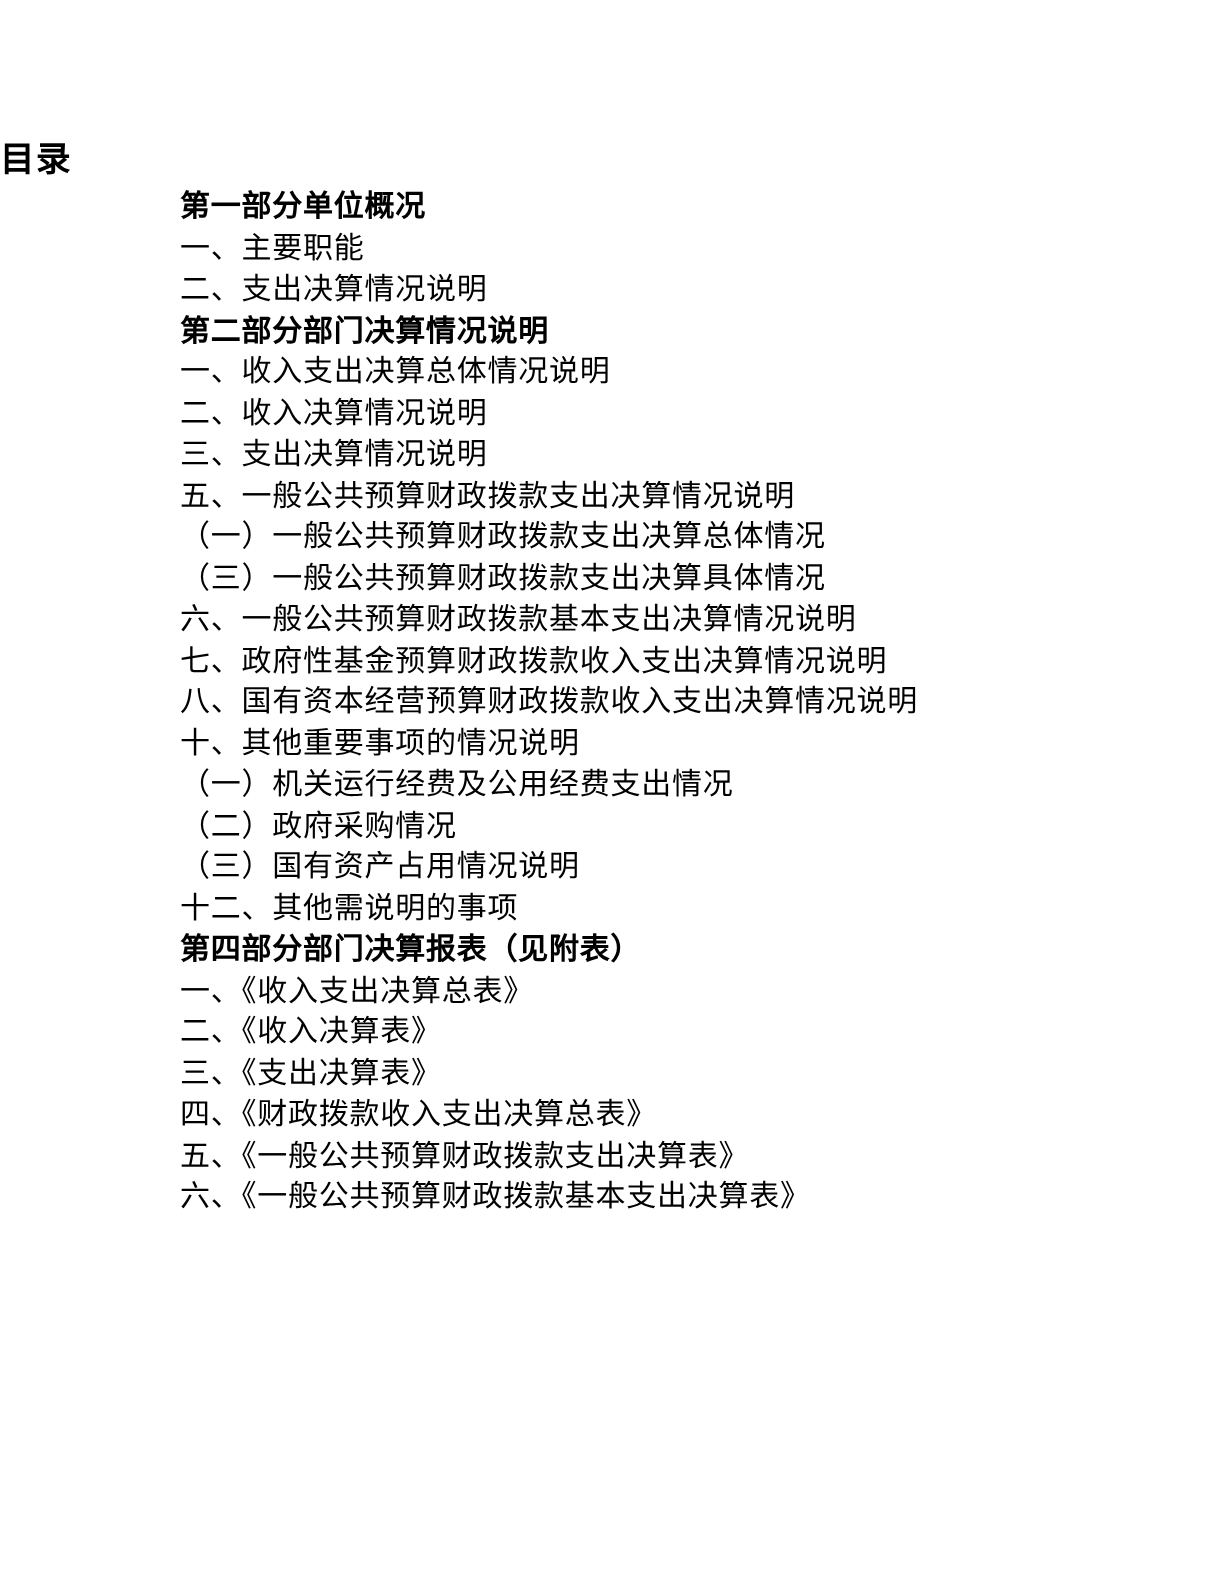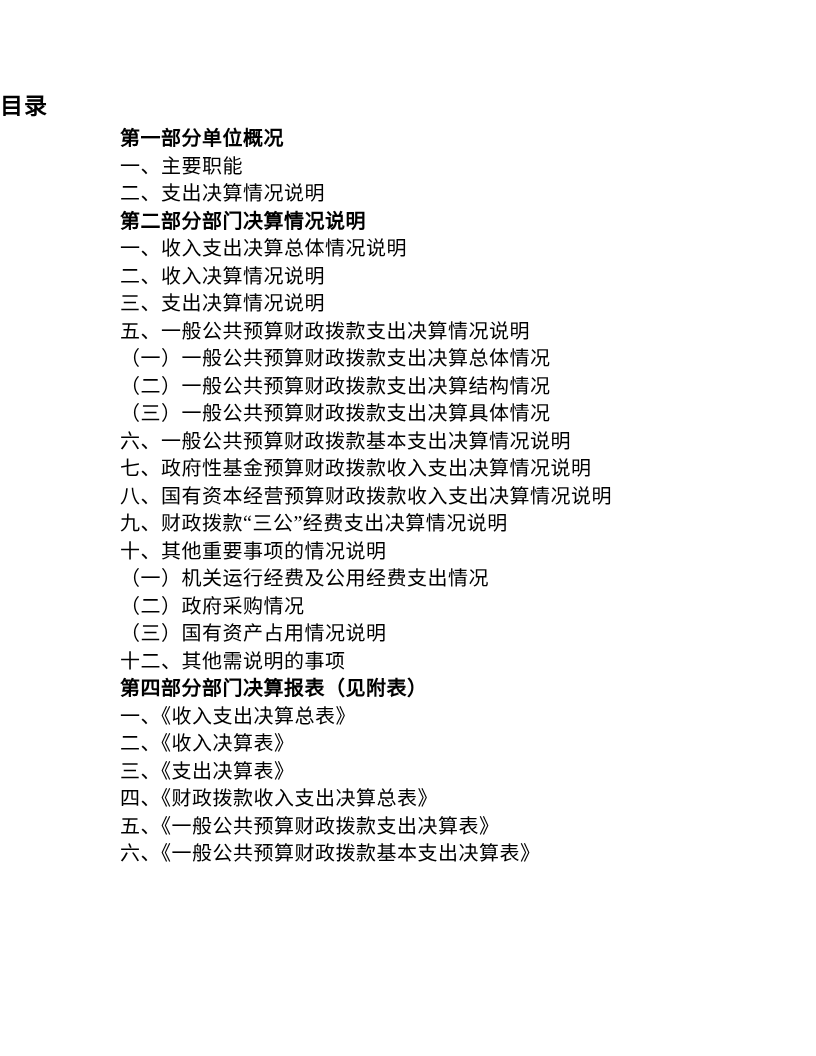--- a/index.html
+++ b/index.html
@@ -52,26 +52,24 @@
   <div class="toc-list">
       <div class="toc-line bold">第一部分单位概况</div>
       <div class="toc-line">一、主要职能</div>
       <div class="toc-line">二、支出决算情况说明</div>
       <div class="toc-line bold">第二部分部门决算情况说明</div>
       <div class="toc-line">一、收入支出决算总体情况说明</div>
       <div class="toc-line">二、收入决算情况说明</div>
       <div class="toc-line">三、支出决算情况说明</div>
       <div class="toc-line">五、一般公共预算财政拨款支出决算情况说明</div>
       <div class="toc-line">（一）一般公共预算财政拨款支出决算总体情况</div>
-      <div class="toc-line">（二）一般公共预算财政拨款支出决算结构情况</div>
       <div class="toc-line">（三）一般公共预算财政拨款支出决算具体情况</div>
       <div class="toc-line">六、一般公共预算财政拨款基本支出决算情况说明</div>
       <div class="toc-line">七、政府性基金预算财政拨款收入支出决算情况说明</div>
       <div class="toc-line">八、国有资本经营预算财政拨款收入支出决算情况说明</div>
-      <div class="toc-line">九、财政拨款“三公”经费支出决算情况说明</div>
       <div class="toc-line">十、其他重要事项的情况说明</div>
       <div class="toc-line">（一）机关运行经费及公用经费支出情况</div>
       <div class="toc-line">（二）政府采购情况</div>
       <div class="toc-line">（三）国有资产占用情况说明</div>
       <div class="toc-line">十二、其他需说明的事项</div>
       <div class="toc-line bold">第四部分部门决算报表（见附表）</div>
       <div class="toc-line">一、《收入支出决算总表》</div>
       <div class="toc-line">二、《收入决算表》</div>
       <div class="toc-line">三、《支出决算表》</div>
       <div class="toc-line">四、《财政拨款收入支出决算总表》</div>

